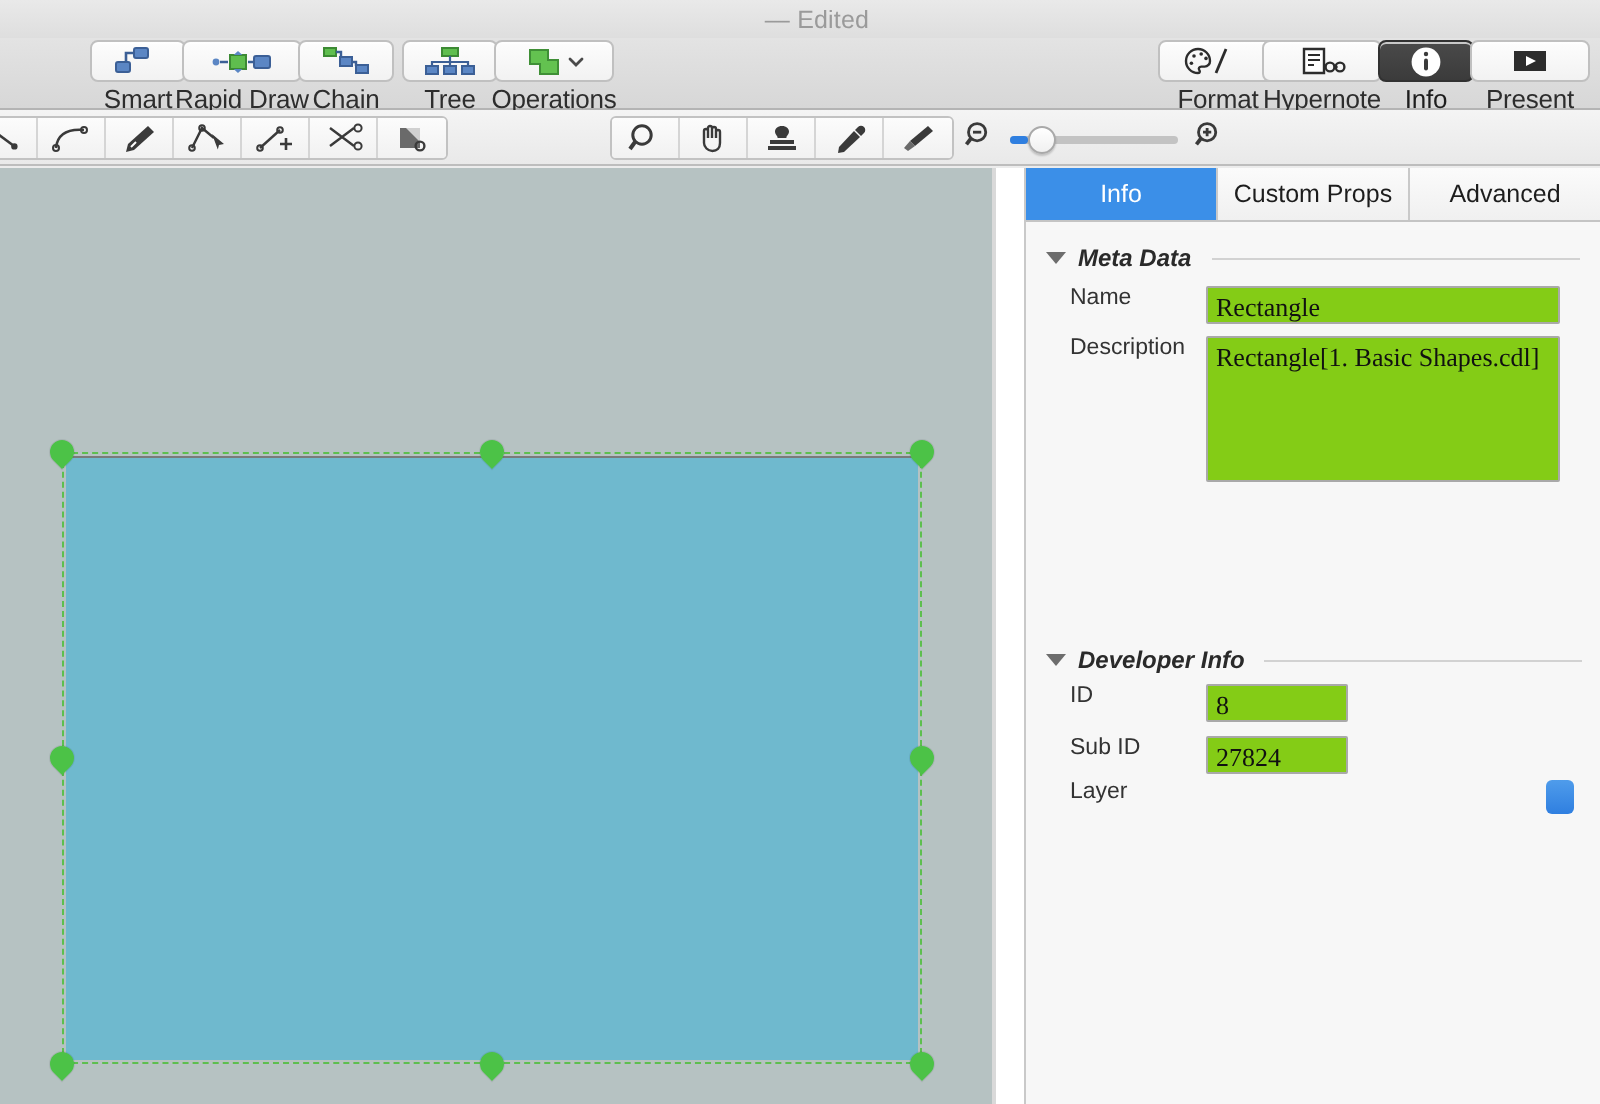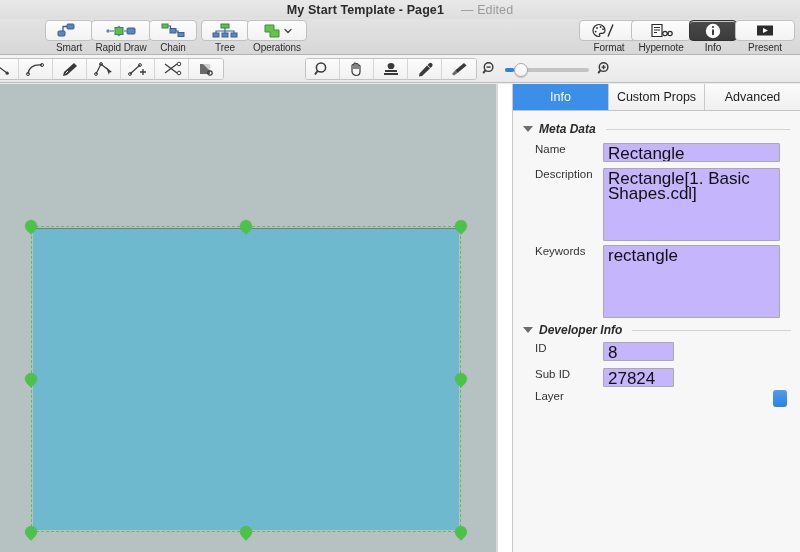--- a/index.html
+++ b/index.html
@@ -41,21 +41,21 @@
     border: 1px solid #c0c0c0;
     display: flex; align-items: center; justify-content: center;
     box-shadow: 0 1px 0 rgba(255,255,255,.7) inset;
   }
   .tbtn.wide .chip { width: 60px; }
   .tbtn.sel .chip {
     background: linear-gradient(#4a4a4a, #3b3b3b);
     border-color: #313131;
   }
   .tbtn .lbl {
-    margin-top: 1px; font-size: 10px; color: #2d2d2d; white-space: nowrap;
+    margin-top: 1px; font-size: 13px; color: #2d2d2d; white-space: nowrap;
     letter-spacing: -.1px;
   }
   .tbtn.sel .lbl { color: #1d1d1d; }
 
   
   .toolbar2 {
     position: absolute; top: 55px; left: 0; width: 800px; height: 28px;
     background: linear-gradient(#f4f4f4, #e9e9e9);
     border-bottom: 1px solid #bdbdbd;
   }
@@ -137,23 +137,23 @@
   .tri {
     width: 0; height: 0; border-left: 5px solid transparent; border-right: 5px solid transparent;
     border-top: 6px solid #6d6d6d;
   }
   .section-title { font-size: 12px; color: #2a2a2a; font-weight: 600; white-space: nowrap; }
   .section-rule { flex: 1; height: 1px; background: #d2d2d2; margin-left: 4px; }
 
   .row { position: absolute; display: flex; align-items: flex-start; }
   .row-label { font-size: 11.5px; color: #333; width: 90px; text-align: left; padding-left: 22px; }
   .field {
-    background: #c4b5fd; border: 1px solid #a9a9a9; border-radius: 1px;
-    font-size: 17px; color: #111; padding: 2px 4px; line-height: 15px;
-    font-family: Liberation Sans, sans-serif; overflow: hidden;
+    background: #84cc16; border: 1px solid #a9a9a9; border-radius: 1px;
+    font-size: 13px; color: #111; padding: 2px 4px; line-height: 15px;
+    font-family: Liberation Serif, serif; overflow: hidden;
   }
 
   
   .popup {
     position: absolute; left: 610px; top: 372px; width: 175px;
     background: #f3f3f3; border: 1px solid #bdbdbd; border-radius: 5px;
     box-shadow: 0 3px 9px rgba(0,0,0,.28); padding: 3px 0; z-index: 40;
   }
   .popup-item {
     height: 15px; display: flex; align-items: center;
@@ -171,21 +171,20 @@
     position: absolute; left: 773px; top: 390px; width: 14px; height: 17px;
     background: linear-gradient(#4f9ceb,#2f7fe0); border-radius: 3px; z-index: 30;
   }
 </style>
 </head>
 <body>
 
 <div id="app">
 
   <div class="titlebar">
-    <span class="title-text">My Start Template - Page1</span>
     <span class="title-text title-edited">— Edited</span>
   </div>
 
   <div class="toolbar">
 
     <div class="tgroup" style="left:43px;">
       <div class="tbtn">
         <div class="chip">
           <svg width="26" height="15" viewBox="0 0 26 15">
             <rect x="11" y="1" width="7" height="5" rx="1" fill="#5b86c4" stroke="#3b5f96"></rect>
@@ -447,24 +446,20 @@
     <div class="row" style="left:0; top:59px; width:288px;">
       <span class="row-label">Name</span>
       <span class="field" style="width:177px; height:19px;">Rectangle</span>
     </div>
 
     <div class="row" style="left:0; top:84px; width:288px;">
       <span class="row-label">Description</span>
       <span class="field" style="width:177px; height:73px;">Rectangle[1. Basic Shapes.cdl]</span>
     </div>
 
-    <div class="row" style="left:0; top:161px; width:288px;">
-      <span class="row-label">Keywords</span>
-      <span class="field" style="width:177px; height:73px;">rectangle</span>
-    </div>
 
     <div class="section-head" style="position:absolute; top:238px; left:0; width:288px; margin-top:0;">
       <span class="tri"></span>
       <span class="section-title">Developer Info</span>
       <span class="section-rule"></span>
     </div>
 
     <div class="row" style="left:0; top:258px; width:288px;">
       <span class="row-label">ID</span>
       <span class="field" style="width:71px; height:19px;">8</span>

